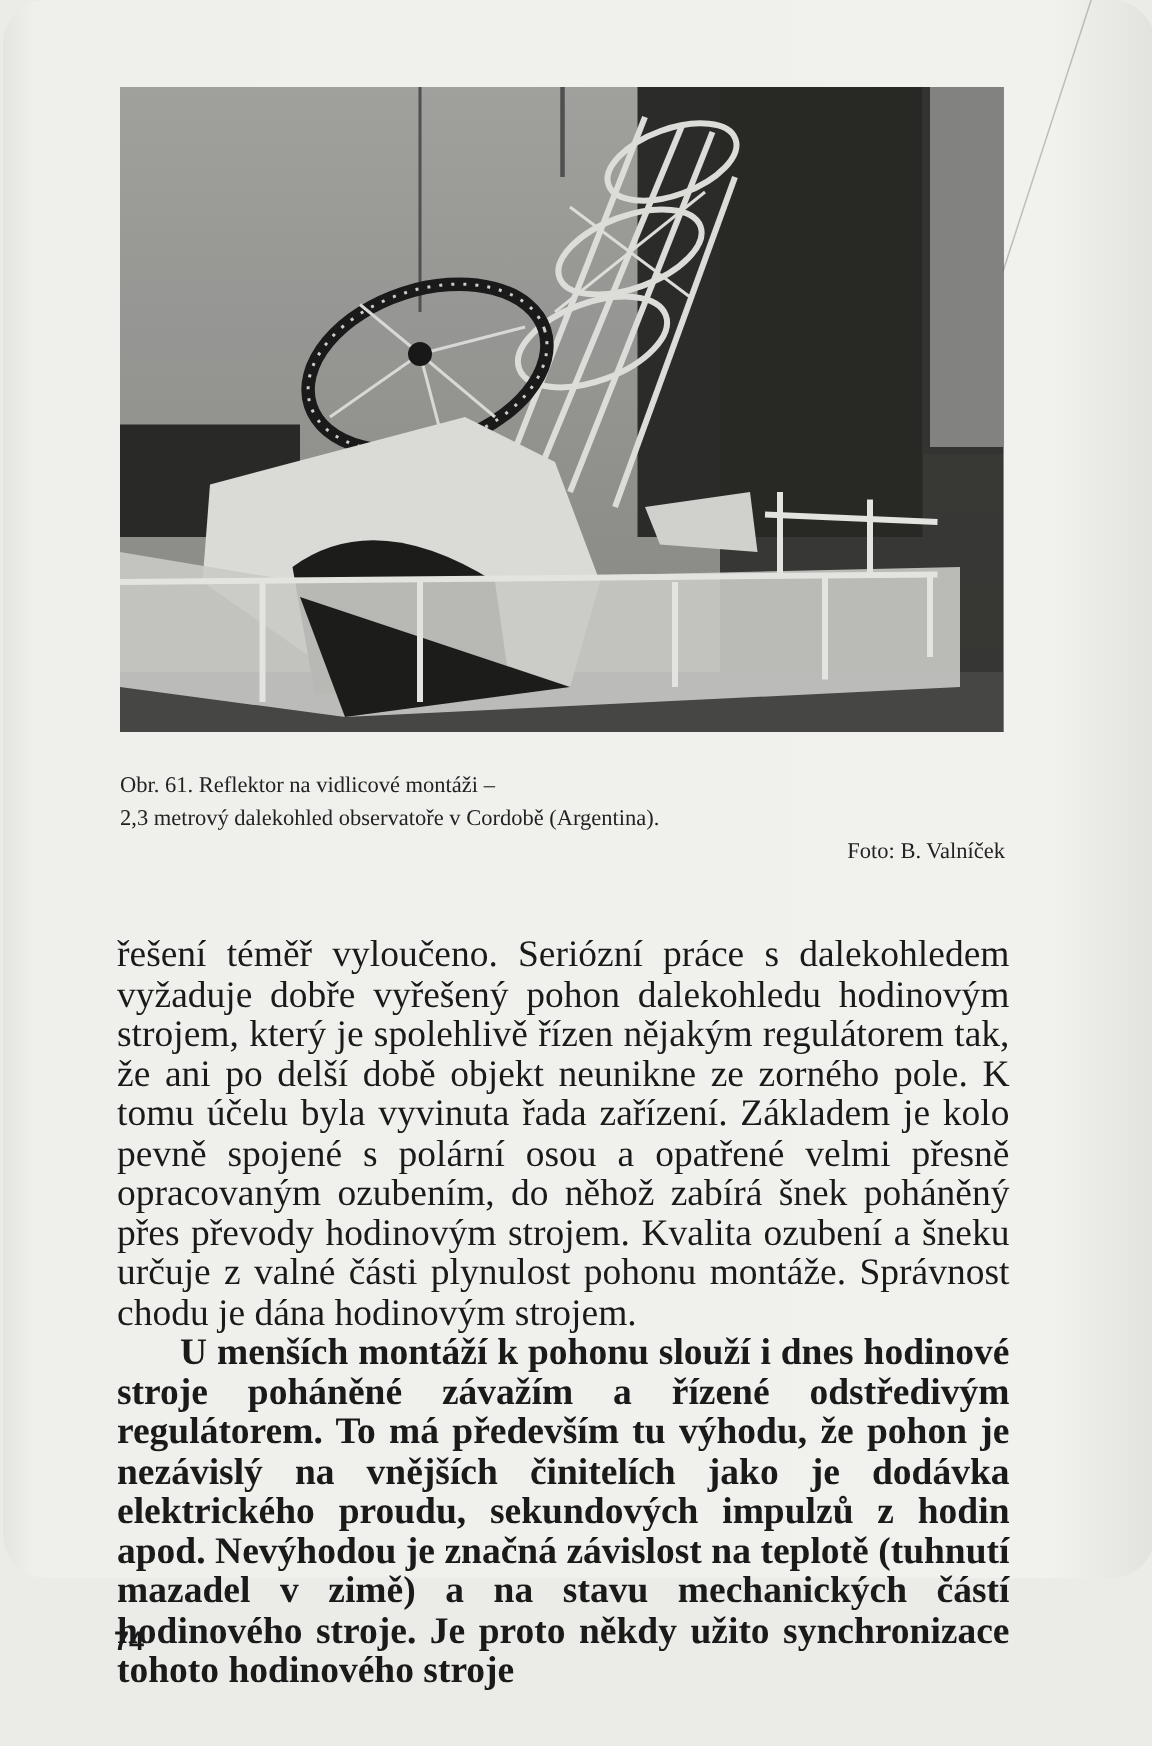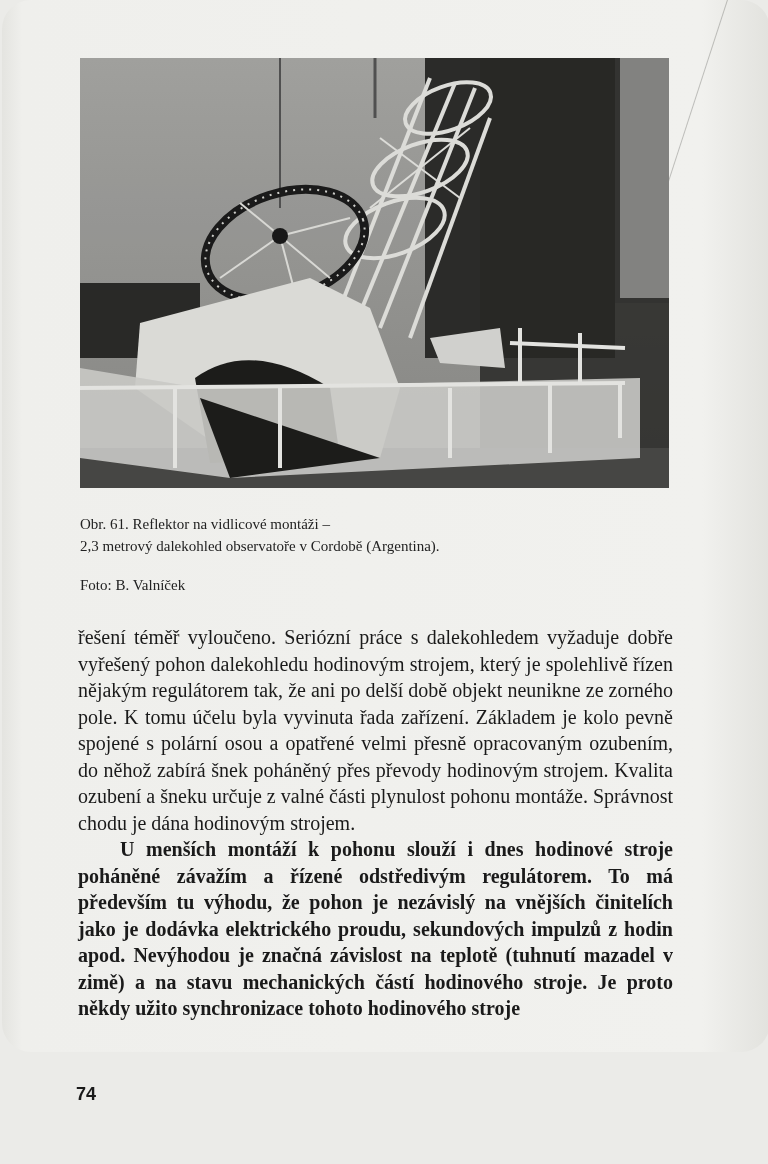--- a/index.html
+++ b/index.html
@@ -22,24 +22,24 @@
   }
   .figure {
     position: absolute; left: 78px; top: 58px; width: 589px; height: 430px;
     background: #3a3a38; overflow: hidden;
   }
   .figure svg { display: block; }
   .caption {
     position: absolute; left: 78px; top: 513px; width: 590px;
     font-size: 15px; line-height: 22px; color: #222;
   }
-  .caption .credit { text-align: left; margin-top: 17px; padding-right: 0; }
+  .caption .credit { text-align: right; margin-top: 0; padding-right: 0; }
   .body-text {
     position: absolute; left: 76px; top: 624px; width: 595px;
-    font-size: 20px; line-height: 26.5px; text-align: justify; color: #1a1a1a;
+    font-size: 25px; line-height: 26.5px; text-align: justify; color: #1a1a1a;
   }
   .body-text p { margin: 0; }
   .body-text .indent { text-indent: 42px; font-weight: bold; }
   .folio {
     position: absolute; left: 74px; top: 1084px;
     font-family: Liberation Sans, sans-serif;
     font-weight: bold; font-size: 18px; color: #1a1a1a;
   }
 </style>
 </head>

